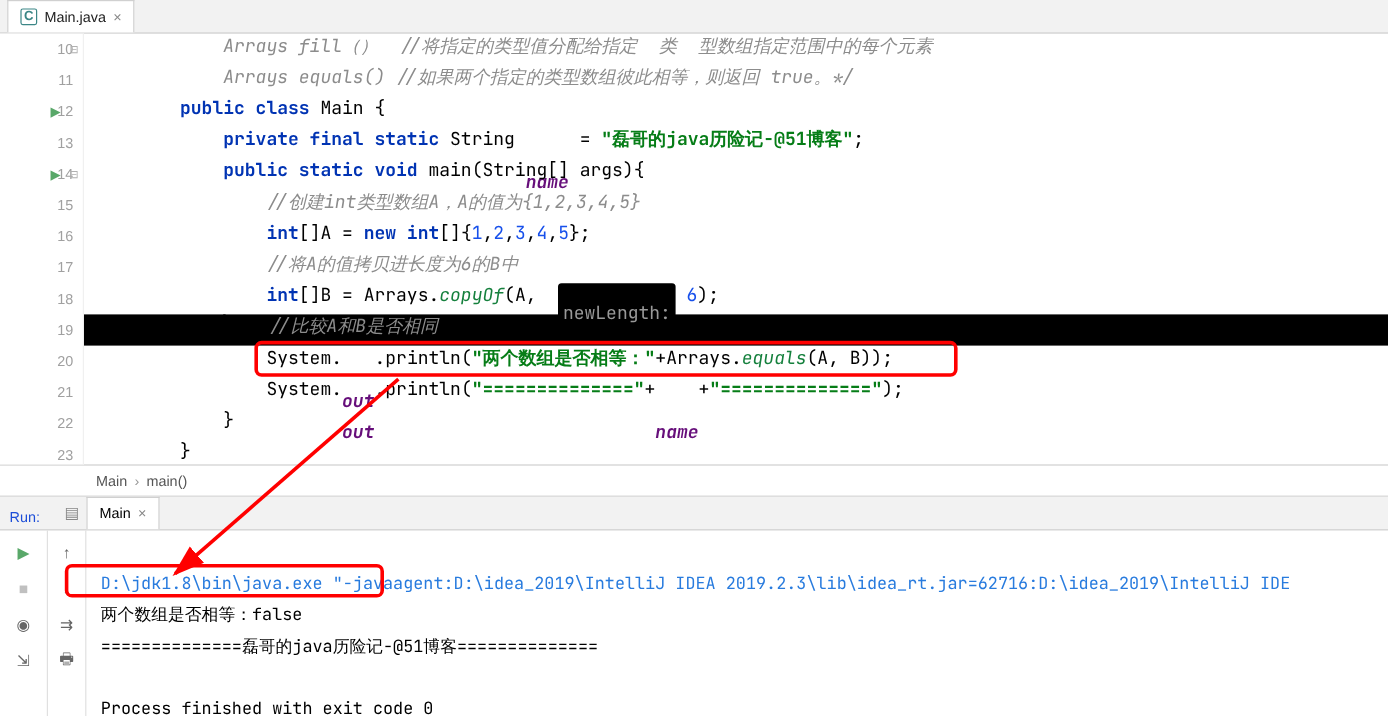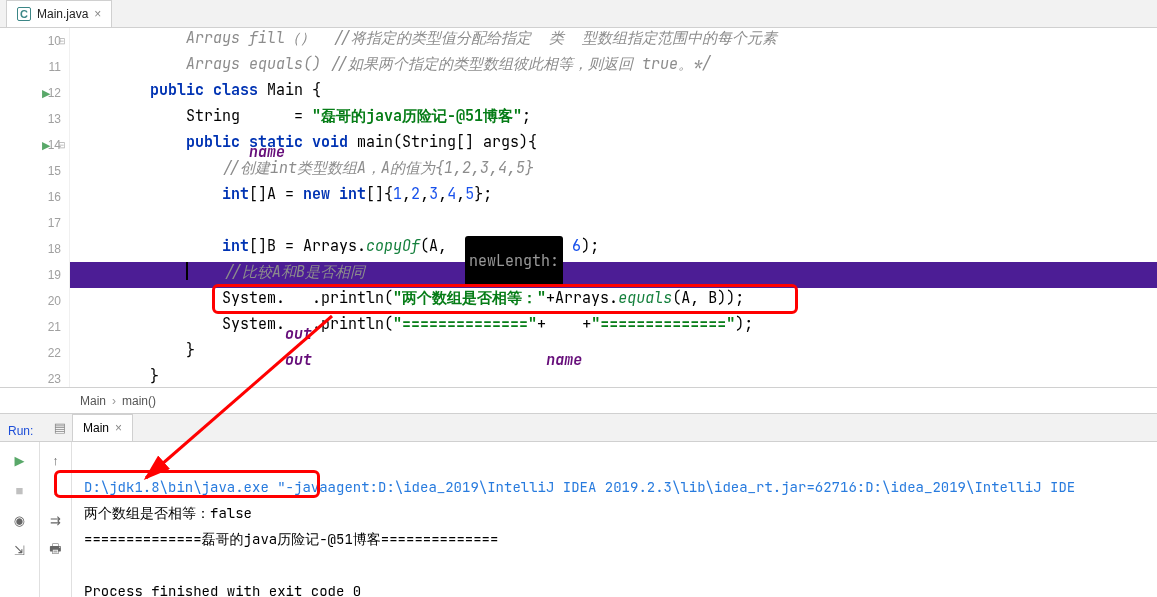--- a/index.html
+++ b/index.html
@@ -8,21 +8,21 @@
 .tab { display:flex; align-items:center; gap:6px; background:#fff; border:1px solid #d0d0d0; border-bottom:none; padding:4px 10px; font-size:12px; color:#222; height:27px; }
 .tab .file-icon { width:14px; height:14px; display:inline-flex; align-items:center; justify-content:center; color:#3b8686; font-size:11px; font-weight:bold; border:1px solid #3b8686; border-radius:2px; }
 .tab .close { color:#888; font-size:12px; cursor:pointer; }
 .editor { display:flex; height:360px; border-bottom:1px solid #d0d0d0; position:relative; }
 .gutter { width:70px; background:#fff; border-right:1px solid #f0f0f0; }
 .gutter-row { height:26px; display:flex; align-items:center; justify-content:flex-end; padding-right:8px; color:#a0a0a0; font-size:12px; position:relative; }
 .gutter-row .play { position:absolute; left:42px; color:#59a869; font-size:11px; }
 .gutter-row .fold { position:absolute; left:58px; color:#b0b0b0; font-size:9px; }
 .code { flex:1; font-family:"JetBrains Mono","Consolas",monospace; font-size:15px; position:relative; }
 .code-line { height:26px; display:flex; align-items:flex-start; white-space:pre; padding-left:8px; }
-.code-line.current { background:#4c1d95; }
+.code-line.current { background:#000000; }
 .caret { display:inline-block; width:2px; height:18px; background:#000; vertical-align:middle; }
 .kw { color:#0033b3; font-weight:bold; }
 .cls { color:#000; }
 .str { color:#067d17; font-weight:bold; }
 .cmt { color:#8c8c8c; font-style:italic; }
 .mth-i { color:#15803d; font-style:italic; }
 .fld-i { color:#660e7a; font-style:italic; font-weight:bold;margin-top:36px; }
 .hint { color:#999; background:#000000; border-radius:3px; padding:15px 4px; font-size:15px; font-style:normal; }
 .num { color:#1750eb; }
 .highlight-box { position:absolute; border:3px solid #ff0000; border-radius:6px; pointer-events:none; }
@@ -63,25 +63,25 @@
     <div class="gutter-row">19</div>
     <div class="gutter-row">20</div>
     <div class="gutter-row">21</div>
     <div class="gutter-row">22</div>
     <div class="gutter-row">23</div>
   </div>
   <div class="code">
     <div class="code-line"><span>            </span><span class="cmt">Arrays fill（）  //将指定的类型值分配给指定  类  型数组指定范围中的每个元素</span></div>
     <div class="code-line"><span>            </span><span class="cmt">Arrays equals() //如果两个指定的类型数组彼此相等，则返回 true。*/</span></div>
     <div class="code-line"><span>        </span><span class="kw">public class </span><span class="cls">Main</span><span> {</span></div>
-    <div class="code-line"><span>            </span><span>String </span><span class="fld-i">name</span><span> = </span><span class="str">"磊哥的java历险记-@51博客"</span><span>;</span></div>
+    <div class="code-line"><span>            </span><span class="kw">private final static </span><span>String </span><span class="fld-i">name</span><span> = </span><span class="str">"磊哥的java历险记-@51博客"</span><span>;</span></div>
     <div class="code-line"><span>            </span><span class="kw">public static void </span><span>main</span><span>(String[] args){</span></div>
     <div class="code-line"><span>                </span><span class="cmt">//创建int类型数组A，A的值为{1,2,3,4,5}</span></div>
     <div class="code-line"><span>                </span><span class="kw">int</span><span>[]A = </span><span class="kw">new int</span><span>[]{</span><span class="num">1</span><span>,</span><span class="num">2</span><span>,</span><span class="num">3</span><span>,</span><span class="num">4</span><span>,</span><span class="num">5</span><span>};</span></div>
-    <div class="code-line"><span>                </span></div>
+    <div class="code-line"><span>                </span><span class="cmt">//将A的值拷贝进长度为6的B中</span></div>
     <div class="code-line"><span>                </span><span class="kw">int</span><span>[]B = Arrays.</span><span class="mth-i">copyOf</span><span>(A,  </span><span class="hint">newLength:</span><span> </span><span class="num">6</span><span>);</span></div>
     <div class="code-line current"><span>            </span><span class="caret"></span><span>    </span><span class="cmt">//比较A和B是否相同</span></div>
     <div class="code-line"><span>                </span><span>System.</span><span class="fld-i">out</span><span>.</span><span>println</span><span>(</span><span class="str">"两个数组是否相等："</span><span>+Arrays.</span><span class="mth-i">equals</span><span>(A, B));</span></div>
     <div class="code-line"><span>                </span><span>System.</span><span class="fld-i">out</span><span>.</span><span>println</span><span>(</span><span class="str">"=============="</span><span>+</span><span class="fld-i">name</span><span>+</span><span class="str">"=============="</span><span>);</span></div>
     <div class="code-line"><span>            </span><span>}</span></div>
     <div class="code-line"><span>        </span><span>}</span></div>
 
     <div class="highlight-box" style="left:142px; top:256px; width:586px; height:30px;"></div>
   </div>
 </div>

